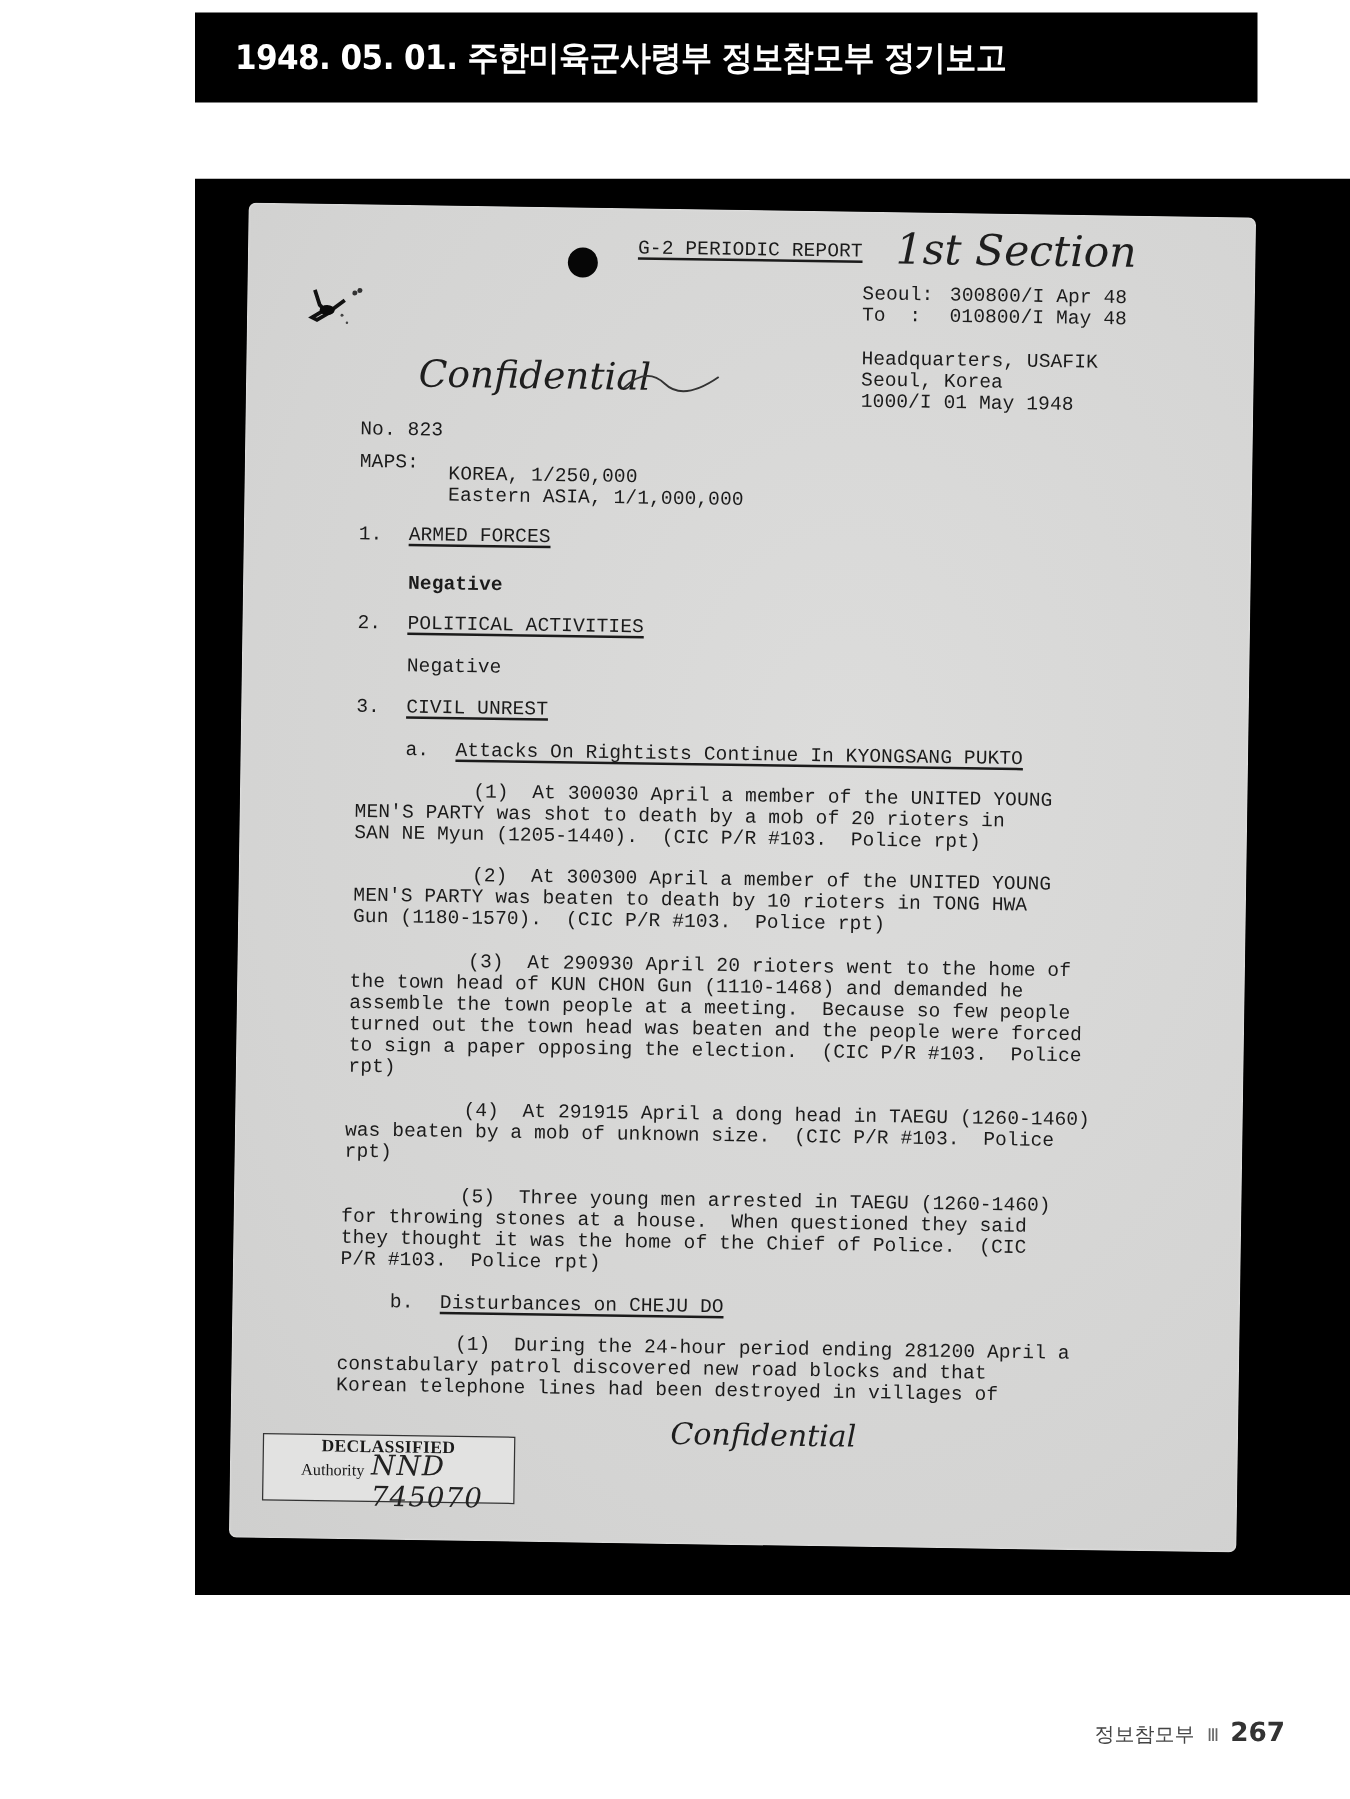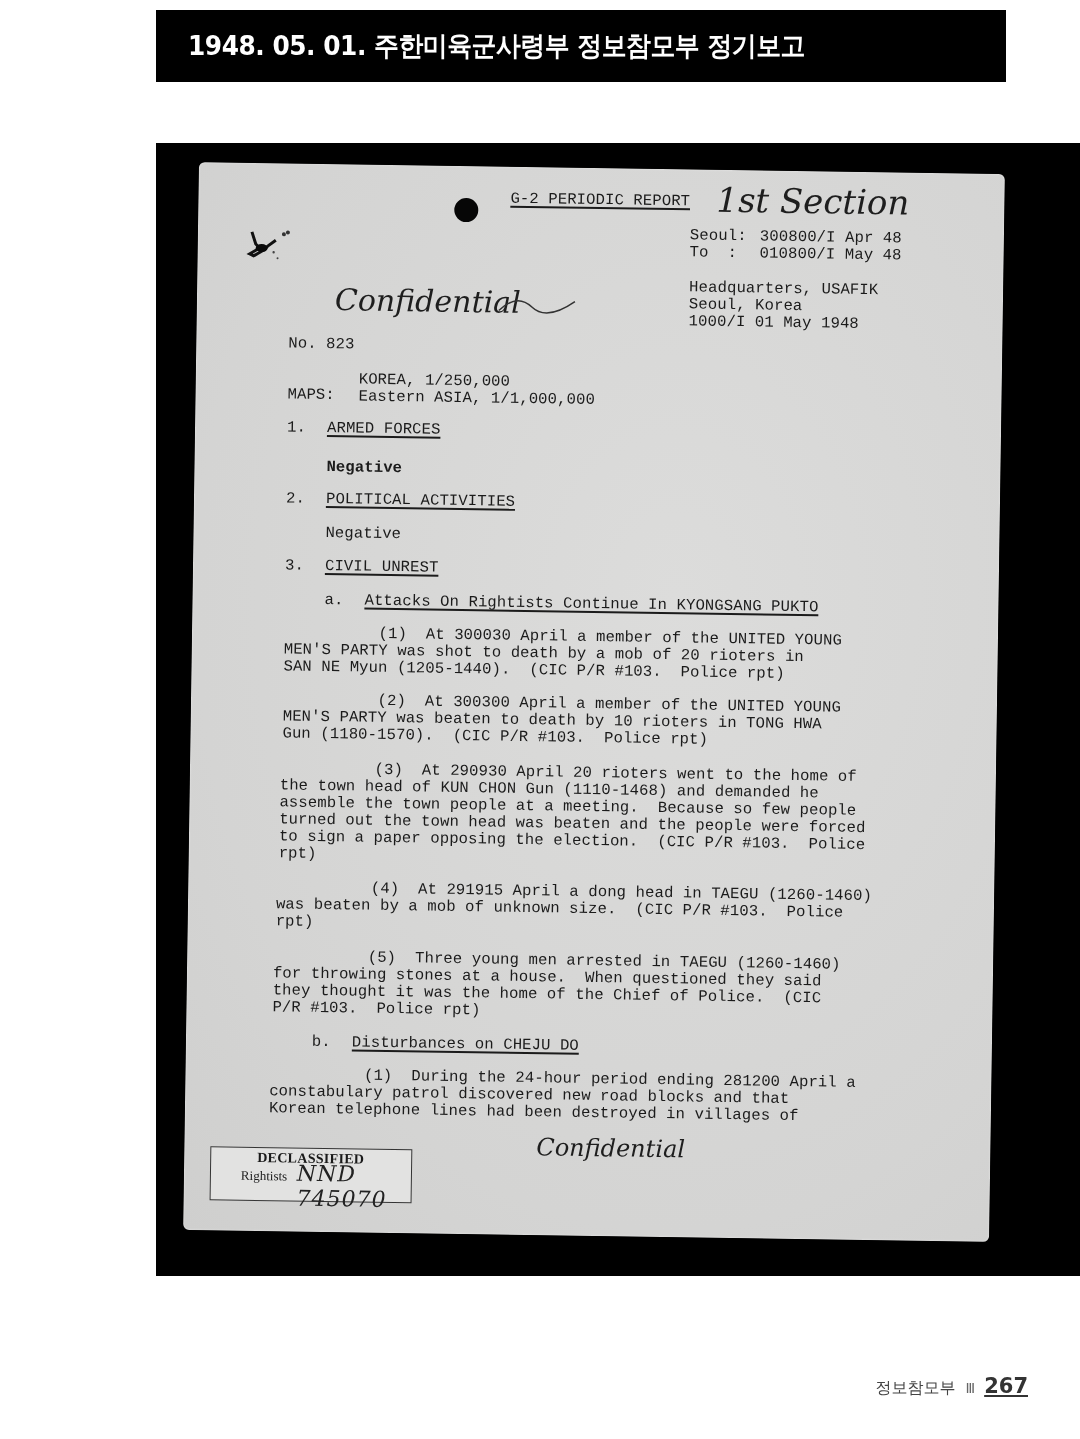--- a/index.html
+++ b/index.html
@@ -23,21 +23,21 @@
     .hand { position: absolute; font-family: "DejaVu Serif", serif; font-style: italic; color: #1e1e1e; white-space: nowrap; }
 
     .stamp { position: absolute; border: 1.5px solid #333; border-right-width: 1px; background: #e2e2e1; width: 200px; height: 52px; }
     .stamp .s1 { position: absolute; left: 46px; top: 2px; font-family: "Liberation Serif", serif; font-weight: bold; font-size: 14px; color: #1a1a1a; letter-spacing: 0.3px; }
     .stamp .s2 { position: absolute; left: 30px; top: 20px; font-family: "Liberation Serif", serif; font-size: 13px; color: #1a1a1a; }
     .stamp .s3 { position: absolute; left: 86px; top: 12px; font-family: "DejaVu Serif", serif; font-style: italic; font-size: 22px; color: #222; letter-spacing: 1px; }
 
     .footer { position: absolute; right: 52px; top: 1374px; display: flex; align-items: baseline; gap: 10px; }
     .footer .section { font-size: 16px; color: #444; }
     .footer .sep { font-size: 14px; color: #666; letter-spacing: -1px; }
-    .footer .pageno { font-size: 21px; font-weight: bold; color: #333; text-decoration: underline; }
+    .footer .pageno { font-size: 21px; font-weight: bold; color: #333; }
   </style>
 </head>
 <body>
 
 <div class="title-bar">
   <span class="title">1948. 05. 01. 주한미육군사령부 정보참모부 정기보고</span>
 </div>
 
 <div class="photo-frame">
   <div class="paper">
@@ -66,21 +66,21 @@
     <div class="typed" style="left:492px;top:127px">Seoul, Korea</div>
     <div class="typed" style="left:492px;top:144px">1000/I 01 May 1948</div>
 
     <div class="hand" style="left:138px;top:118px;font-size:30px;">Confidential</div>
     <svg class="blot" style="left:300px;top:122px" width="80" height="30" viewBox="0 0 80 30">
       <path d="M2 22 Q 20 4 35 18 T 78 12" stroke="#333" stroke-width="1.5" fill="none"></path>
     </svg>
 
     <div class="typed" style="left:92px;top:172px">No. 823</div>
 
-    <div class="typed" style="left:92px;top:223px">MAPS:</div>
+    <div class="typed" style="left:92px;top:198px">MAPS:</div>
     <div class="typed" style="left:163px;top:207px">KOREA, 1/250,000</div>
     <div class="typed" style="left:163px;top:224px">Eastern ASIA, 1/1,000,000</div>
 
     <div class="typed" style="left:92px;top:256px">1.</div>
     <div class="typed u" style="left:132px;top:256px">ARMED FORCES</div>
     <div class="typed" style="left:132px;top:295px;font-weight:bold">Negative</div>
 
     <div class="typed" style="left:92px;top:327px">2.</div>
     <div class="typed u" style="left:132px;top:327px">POLITICAL ACTIVITIES</div>
     <div class="typed" style="left:132px;top:361px">Negative</div>
@@ -119,21 +119,21 @@
     <div class="typed u" style="left:166px;top:870px">Disturbances on CHEJU DO</div>
 
     <div class="typed" style="left:84px;top:903px">          (1)  During the 24-hour period ending 281200 April a</div>
     <div class="typed" style="left:84px;top:920px">constabulary patrol discovered new road blocks and that</div>
     <div class="typed" style="left:84px;top:937px">Korean telephone lines had been destroyed in villages of</div>
 
     <div class="hand" style="left:352px;top:966px;font-size:24px;">Confidential</div>
 
     <div class="stamp" style="left:26px;top:984px">
       <span class="s1">DECLASSIFIED</span>
-      <span class="s2">Rightists</span>
+      <span class="s2">Authority</span>
       <span class="s3">NND 745070</span>
     </div>
   </div>
 </div>
 
 <div class="footer">
   <span class="section">정보참모부</span>
   <span class="sep">Ⅲ</span>
   <span class="pageno">267</span>
 </div>

